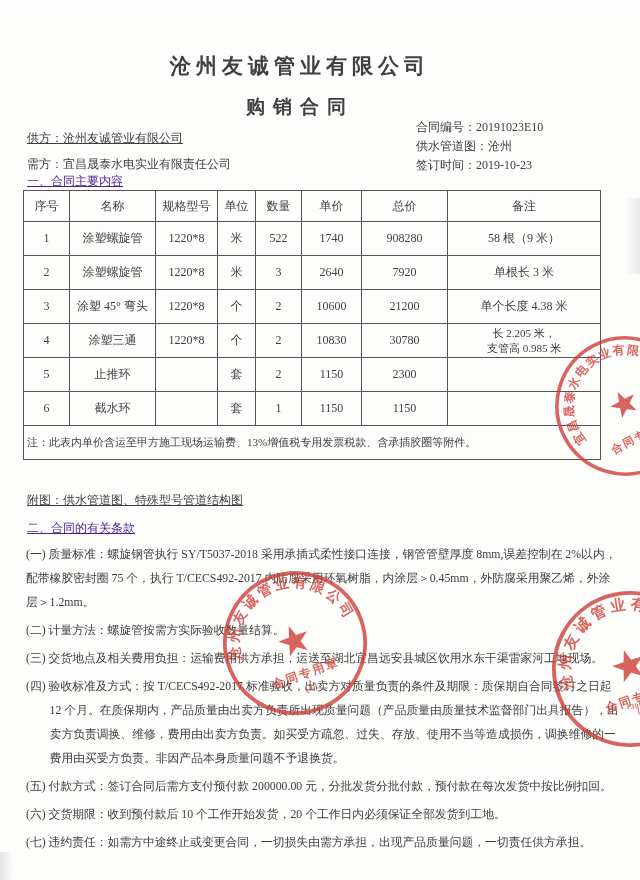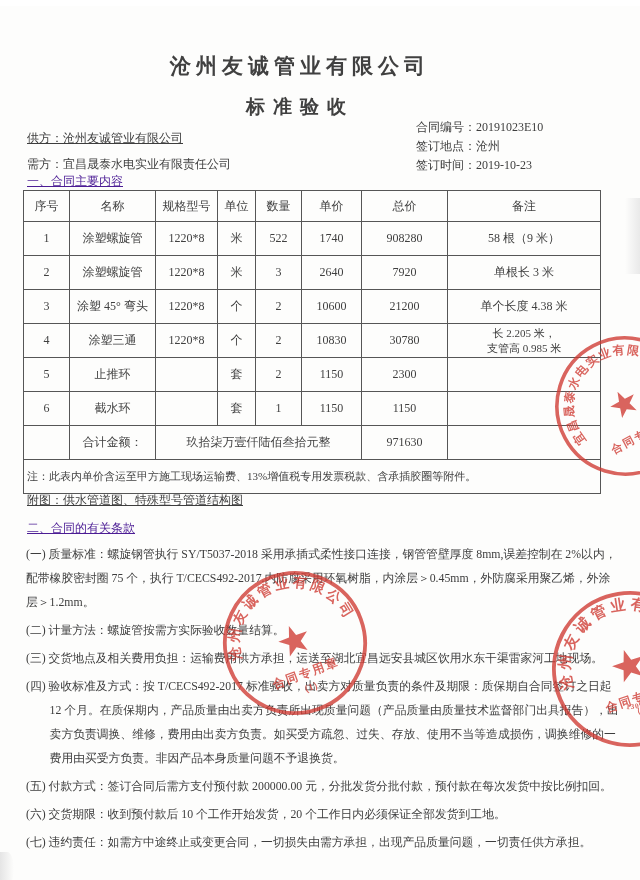--- a/index.html
+++ b/index.html
@@ -64,28 +64,28 @@
 </style>
 </head>
 <body>
 
 <div class="paper">
 
   <div class="artifact right-strip"></div>
   <div class="artifact bottom-left"></div>
 
   <div class="doc-title">沧州友诚管业有限公司</div>
-  <div class="doc-subtitle">标准验收</div>
+  <div class="doc-subtitle">购销合同</div>
 
   <div class="meta supplier"><span>供方：</span><span>沧州友诚管业有限公司</span></div>
   <div class="meta buyer"><span>需方：</span><span>宜昌晟泰水电实业有限责任公司</span></div>
 
   <div class="meta-right">
     <div><span>合同编号：</span><span>20191023E10</span></div>
-    <div><span>签订地点：</span><span>沧州</span></div>
+    <div><span>供水管道图：</span><span>沧州</span></div>
     <div><span>签订时间：</span><span>2019-10-23</span></div>
   </div>
 
   <div class="sec-heading sec1">一、合同主要内容</div>
 
   <table class="items">
     <colgroup>
       <col style="width:46px">
         <col style="width:86px">
         <col style="width:62px">
@@ -160,27 +160,20 @@
         <td></td>
       </tr>
       <tr>
         <td>6</td>
         <td>截水环</td>
         <td></td>
         <td>套</td>
         <td>1</td>
         <td>1150</td>
         <td>1150</td>
-        <td></td>
-      </tr>
-      <tr class="total-row">
-        <td></td>
-        <td>合计金额：</td>
-        <td colspan="4">玖拾柒万壹仟陆佰叁拾元整</td>
-        <td>971630</td>
         <td></td>
       </tr>
       <tr class="note-row">
         <td colspan="8">注：此表内单价含运至甲方施工现场运输费、13%增值税专用发票税款、含承插胶圈等附件。</td>
       </tr>
     </tbody>
   </table>
 
   <div class="attachment">附图：供水管道图、特殊型号管道结构图</div>
 

